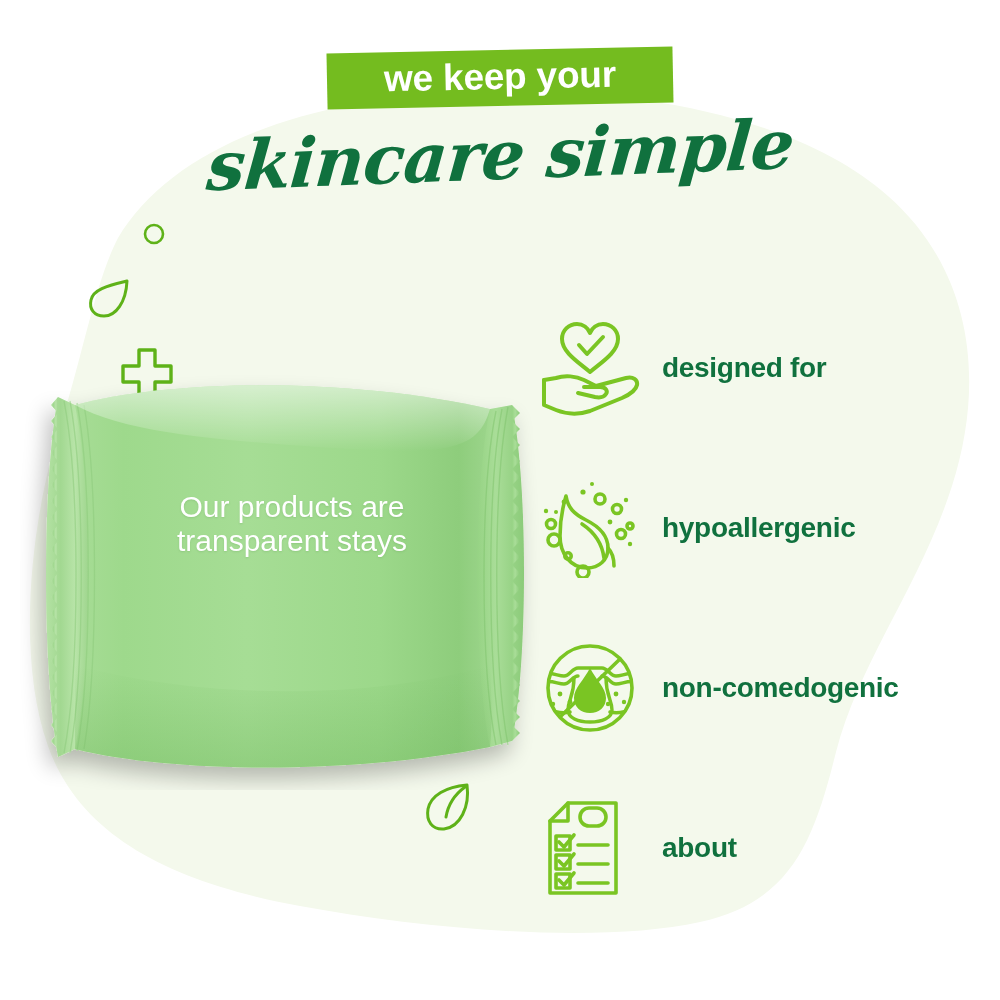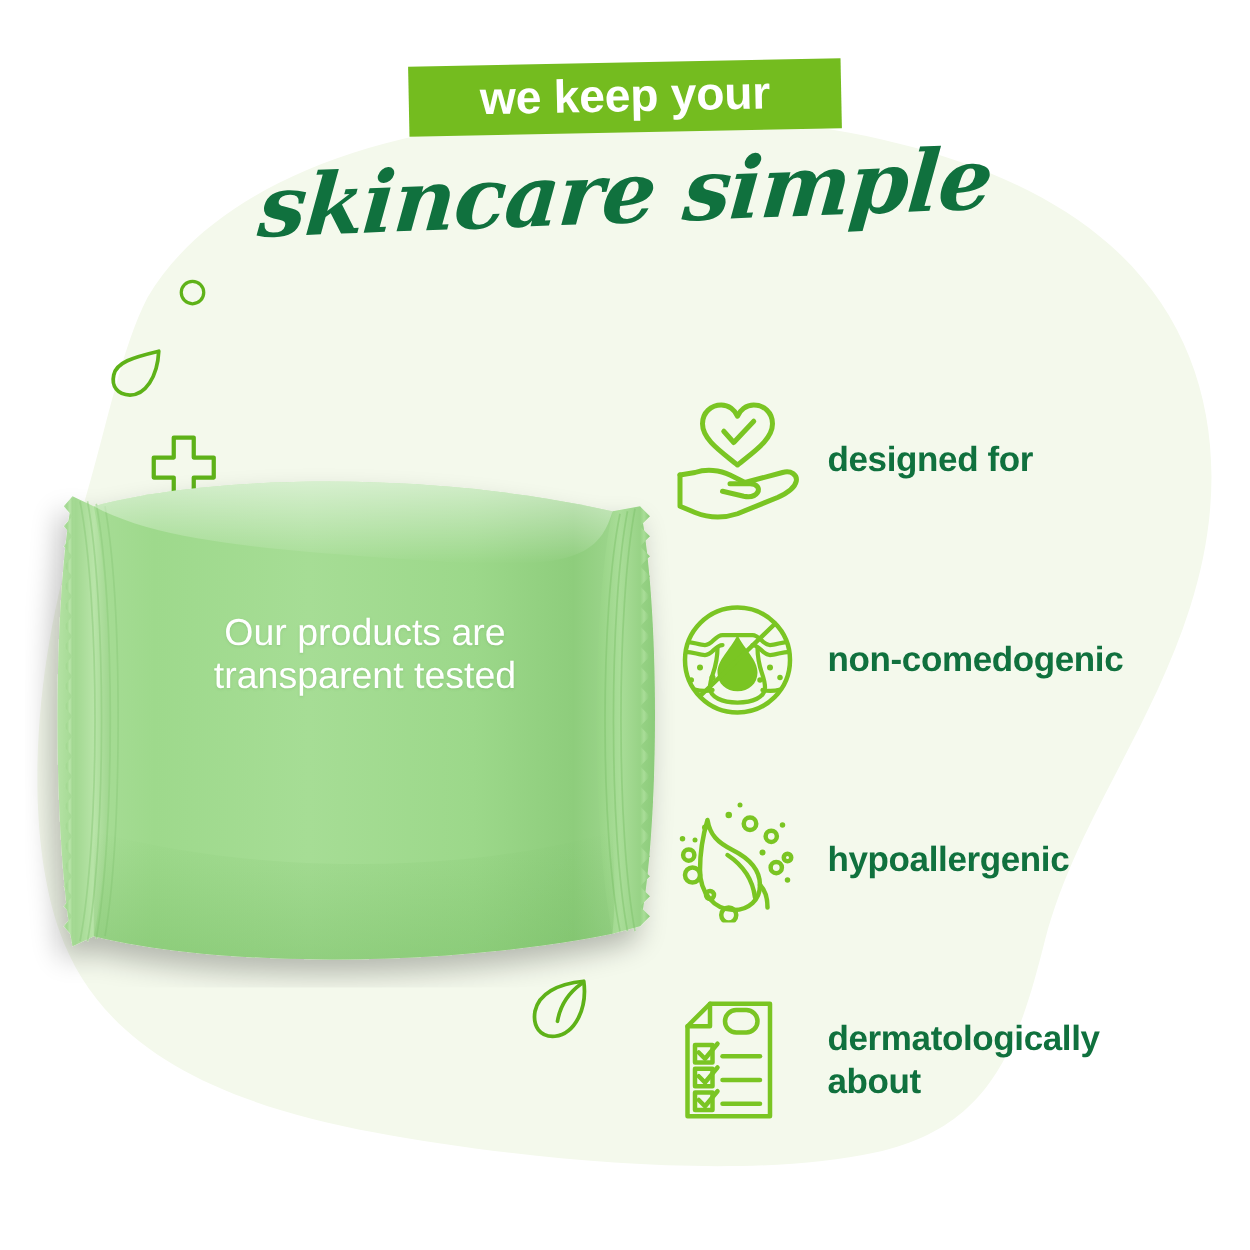--- a/index.html
+++ b/index.html
@@ -259,40 +259,73 @@
         </g>
 
         <path d="M 55 40 C 150 14, 330 12, 470 44 C 460 78, 440 92, 330 84 C 210 76, 110 70, 55 40 Z" fill="url(#pktTop)"></path>
 
         <path d="M 55 300 C 180 334, 350 336, 470 300 C 472 340, 472 364, 470 382 C 330 410, 150 408, 55 384 Z" fill="url(#pktBot)"></path>
       </g>
     </svg>
 
     <div class="packet-copy">
       <div>Our products are</div>
-      <div>transparent tested</div>
+      <div>transparent stays</div>
     </div>
   </div>
 
   <div class="features">
 
     <div class="feature-row">
       <div class="feature-icon">
         <svg width="104" height="100" viewBox="0 0 104 100">
           <g fill="none" stroke="#7ac523" stroke-width="4" stroke-linecap="round" stroke-linejoin="round">
             <path d="M52 54 C 40 44, 24 34, 24 21 C 24 12, 31 6, 39 6 C 45 6, 50 10, 52 15 C 54 10, 59 6, 65 6 C 73 6, 80 12, 80 21 C 80 34, 64 44, 52 54 Z"></path>
             <path d="M41 27 L 49 36 L 65 19"></path>
             <path d="M6 62 L 18 60 C 27 57, 38 58, 46 62 L 58 68"></path>
             <path d="M46 69 L 62 69 C 68 69, 70 73, 68 76 C 66 79, 62 80, 57 79 L 40 75"></path>
             <path d="M58 68 L 88 60 C 95 58, 100 62, 99 67 C 98 72, 93 76, 84 80 L 52 93 C 40 97, 28 96, 18 92 L 6 87 L 6 62"></path>
           </g>
         </svg>
       </div>
       <div class="feature-label">
         <div>designed for</div>
+      </div>
+    </div>
+
+    <div class="feature-row">
+      <div class="feature-icon">
+        <svg width="104" height="100" viewBox="0 0 104 100">
+          <g fill="none" stroke="#7ac523" stroke-width="3.6" stroke-linecap="round" stroke-linejoin="round">
+            <path d="M28 18 C 30 30, 36 36, 48 42 C 62 49, 70 58, 70 70 C 70 82, 61 90, 49 90 C 33 90, 22 76, 22 58 C 22 42, 25 28, 28 18 Z"></path>
+            <path d="M44 46 C 56 54, 64 64, 66 80"></path>
+            <path d="M70 70 C 74 74, 76 80, 76 88"></path>
+            <circle cx="62" cy="21" r="5"></circle>
+            <circle cx="79" cy="31" r="4.5"></circle>
+            <circle cx="83" cy="56" r="4.5"></circle>
+            <circle cx="13" cy="46" r="4.5"></circle>
+            <circle cx="16" cy="62" r="6"></circle>
+            <circle cx="45" cy="94" r="6"></circle>
+            <circle cx="30" cy="78" r="3.2"></circle>
+            <circle cx="92" cy="48" r="3"></circle>
+          </g>
+          <g fill="#7ac523">
+            <circle cx="45" cy="14" r="2.6"></circle>
+            <circle cx="72" cy="44" r="2.4"></circle>
+            <circle cx="88" cy="22" r="2.2"></circle>
+            <circle cx="26" cy="24" r="2.4"></circle>
+            <circle cx="8" cy="33" r="2.2"></circle>
+            <circle cx="18" cy="34" r="2"></circle>
+            <circle cx="92" cy="66" r="2.2"></circle>
+            <circle cx="54" cy="6" r="2"></circle>
+          </g>
+        </svg>
+      </div>
+      <div class="feature-label">
+        <div>hypoallergenic</div>
       </div>
     </div>
 
     <div class="feature-row">
       <div class="feature-icon">
         <svg width="104" height="100" viewBox="0 0 104 100">
           <defs>
             <clipPath id="poreClip">
                 <circle cx="52" cy="50" r="42"></circle>
               </clipPath>
@@ -313,53 +346,20 @@
             <circle cx="86" cy="64" r="2.2"></circle>
             <circle cx="70" cy="66" r="2.2"></circle>
           </g>
           <path d="M52 30 C 46 42, 36 50, 36 60 C 36 69, 43 75, 52 75 C 61 75, 68 69, 68 60 C 68 50, 58 42, 52 30 Z" fill="#7ac523"></path>
           <circle cx="52" cy="50" r="42" fill="none" stroke="#7ac523" stroke-width="3.6"></circle>
           <path d="M23 78 L 82 21" fill="none" stroke="#7ac523" stroke-width="3.6" stroke-linecap="round"></path>
         </svg>
       </div>
       <div class="feature-label">
         <div>non-comedogenic</div>
-      </div>
-    </div>
-
-    <div class="feature-row">
-      <div class="feature-icon">
-        <svg width="104" height="100" viewBox="0 0 104 100">
-          <g fill="none" stroke="#7ac523" stroke-width="3.6" stroke-linecap="round" stroke-linejoin="round">
-            <path d="M28 18 C 30 30, 36 36, 48 42 C 62 49, 70 58, 70 70 C 70 82, 61 90, 49 90 C 33 90, 22 76, 22 58 C 22 42, 25 28, 28 18 Z"></path>
-            <path d="M44 46 C 56 54, 64 64, 66 80"></path>
-            <path d="M70 70 C 74 74, 76 80, 76 88"></path>
-            <circle cx="62" cy="21" r="5"></circle>
-            <circle cx="79" cy="31" r="4.5"></circle>
-            <circle cx="83" cy="56" r="4.5"></circle>
-            <circle cx="13" cy="46" r="4.5"></circle>
-            <circle cx="16" cy="62" r="6"></circle>
-            <circle cx="45" cy="94" r="6"></circle>
-            <circle cx="30" cy="78" r="3.2"></circle>
-            <circle cx="92" cy="48" r="3"></circle>
-          </g>
-          <g fill="#7ac523">
-            <circle cx="45" cy="14" r="2.6"></circle>
-            <circle cx="72" cy="44" r="2.4"></circle>
-            <circle cx="88" cy="22" r="2.2"></circle>
-            <circle cx="26" cy="24" r="2.4"></circle>
-            <circle cx="8" cy="33" r="2.2"></circle>
-            <circle cx="18" cy="34" r="2"></circle>
-            <circle cx="92" cy="66" r="2.2"></circle>
-            <circle cx="54" cy="6" r="2"></circle>
-          </g>
-        </svg>
-      </div>
-      <div class="feature-label">
-        <div>hypoallergenic</div>
       </div>
     </div>
 
     <div class="feature-row">
       <div class="feature-icon">
         <svg width="104" height="100" viewBox="0 0 104 100">
           <g fill="none" stroke="#7ac523" stroke-width="3.6" stroke-linecap="round" stroke-linejoin="round">
             <path d="M30 5 L 78 5 L 78 95 L 12 95 L 12 23 Z"></path>
             <path d="M30 5 L 30 23 L 12 23"></path>
             <rect x="42" y="10" width="26" height="18" rx="9"></rect>
@@ -369,19 +369,18 @@
             <path d="M21 44 L 26 49 L 36 37"></path>
             <path d="M21 63 L 26 68 L 36 56"></path>
             <path d="M21 82 L 26 87 L 36 75"></path>
             <path d="M40 47 L 70 47"></path>
             <path d="M40 66 L 70 66"></path>
             <path d="M40 85 L 70 85"></path>
           </g>
         </svg>
       </div>
       <div class="feature-label">
-        <div>dermatologically</div>
         <div>about</div>
       </div>
     </div>
 
   </div>
 </div>
 
 </body></html>

